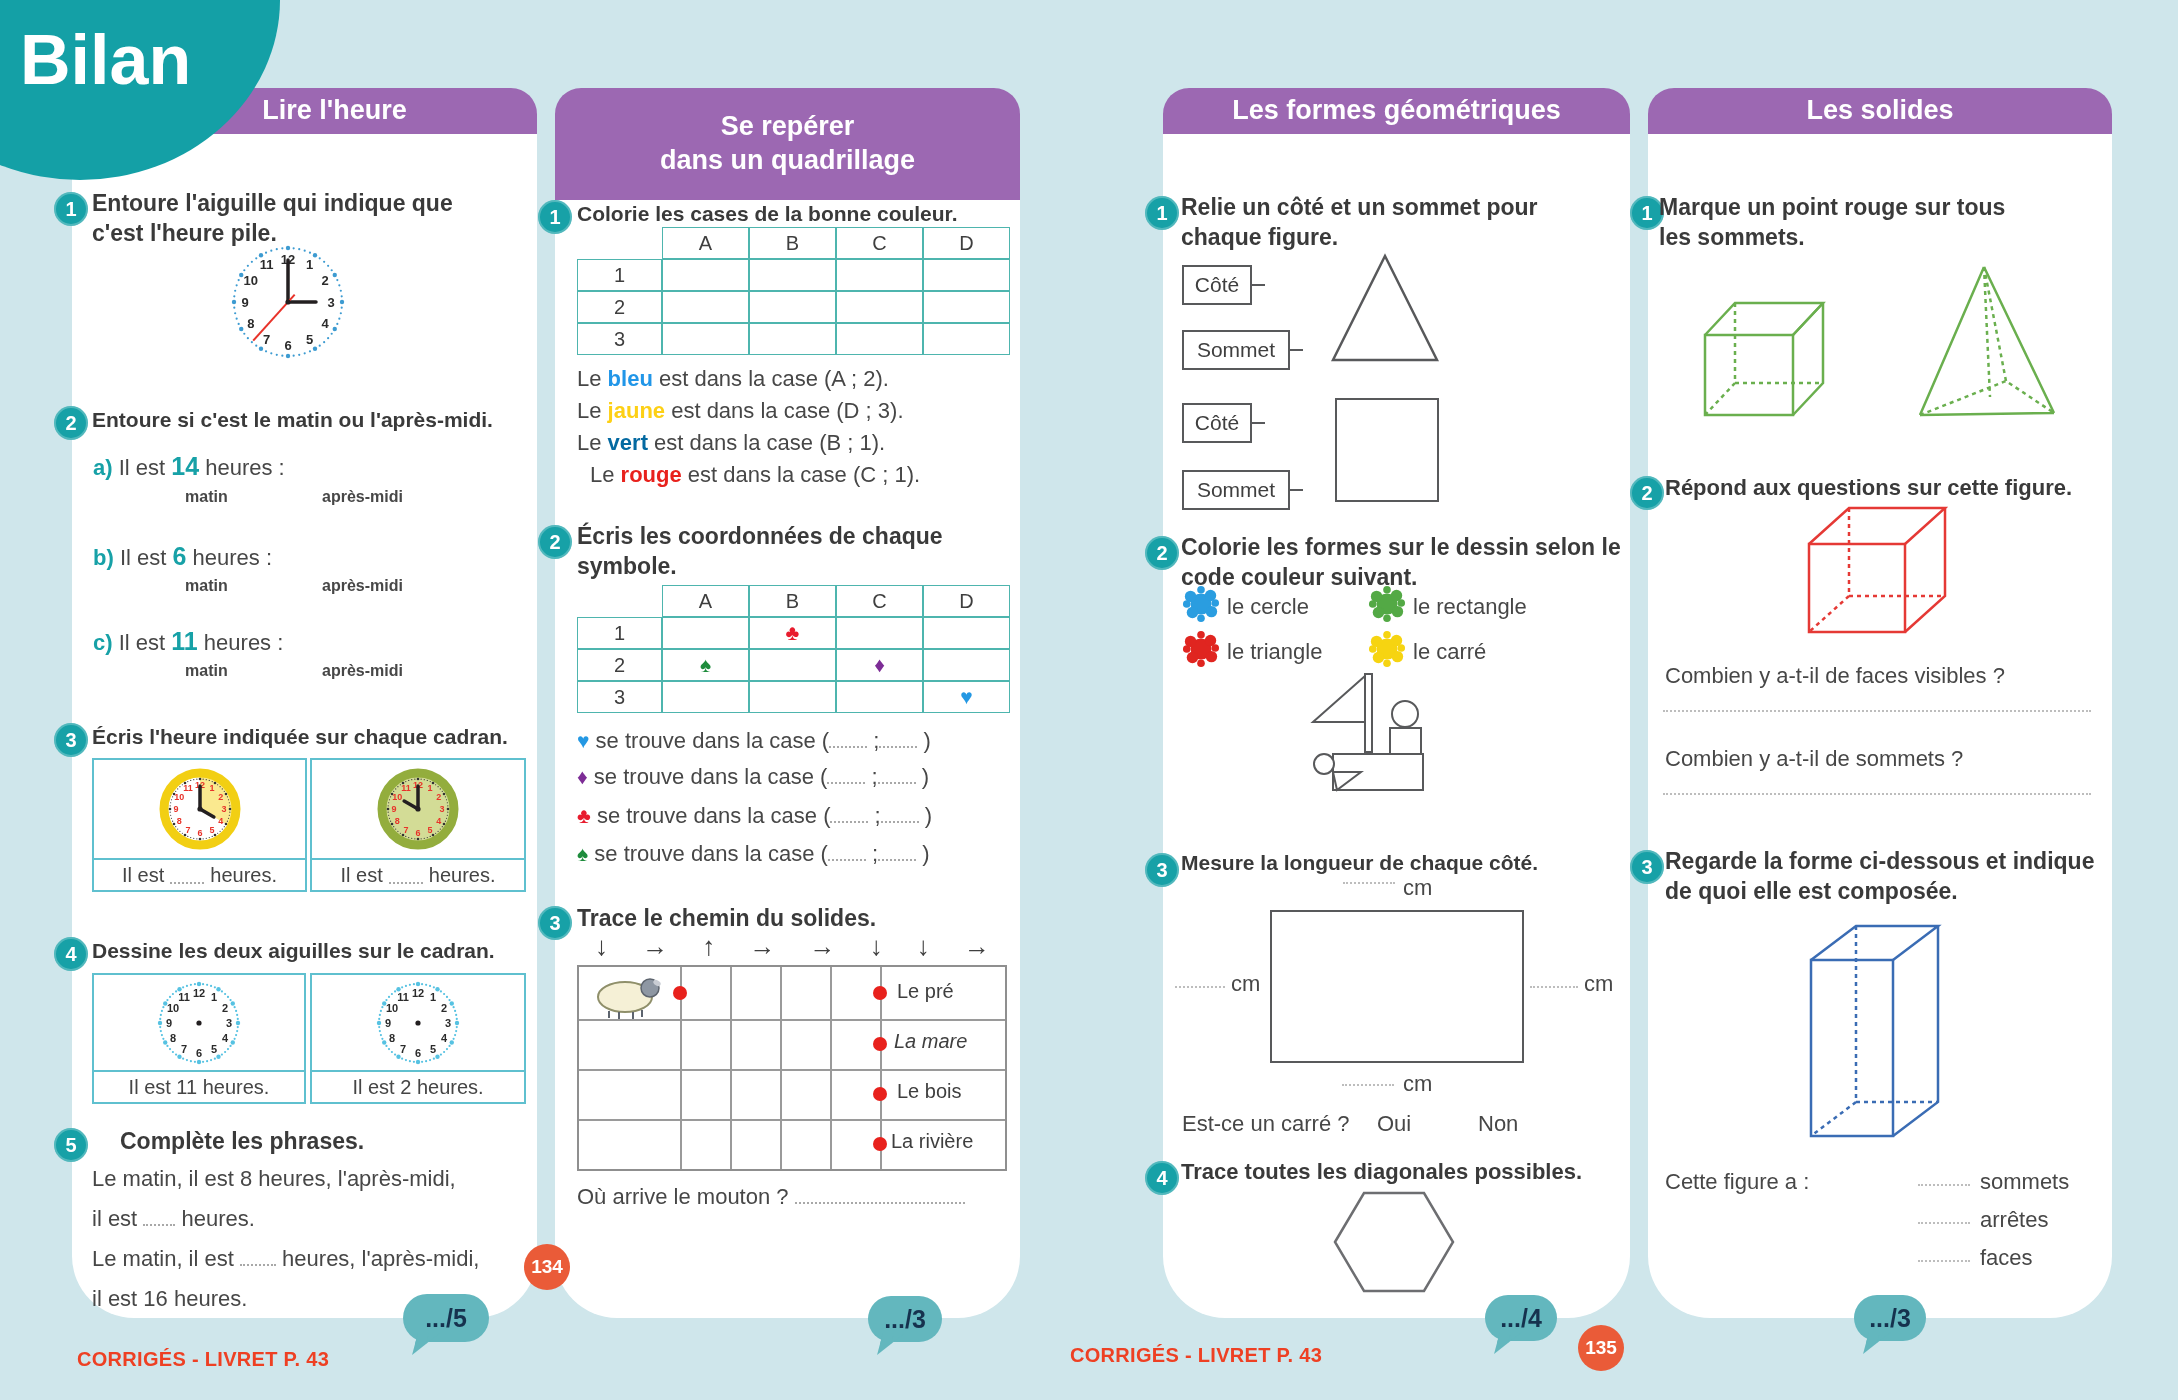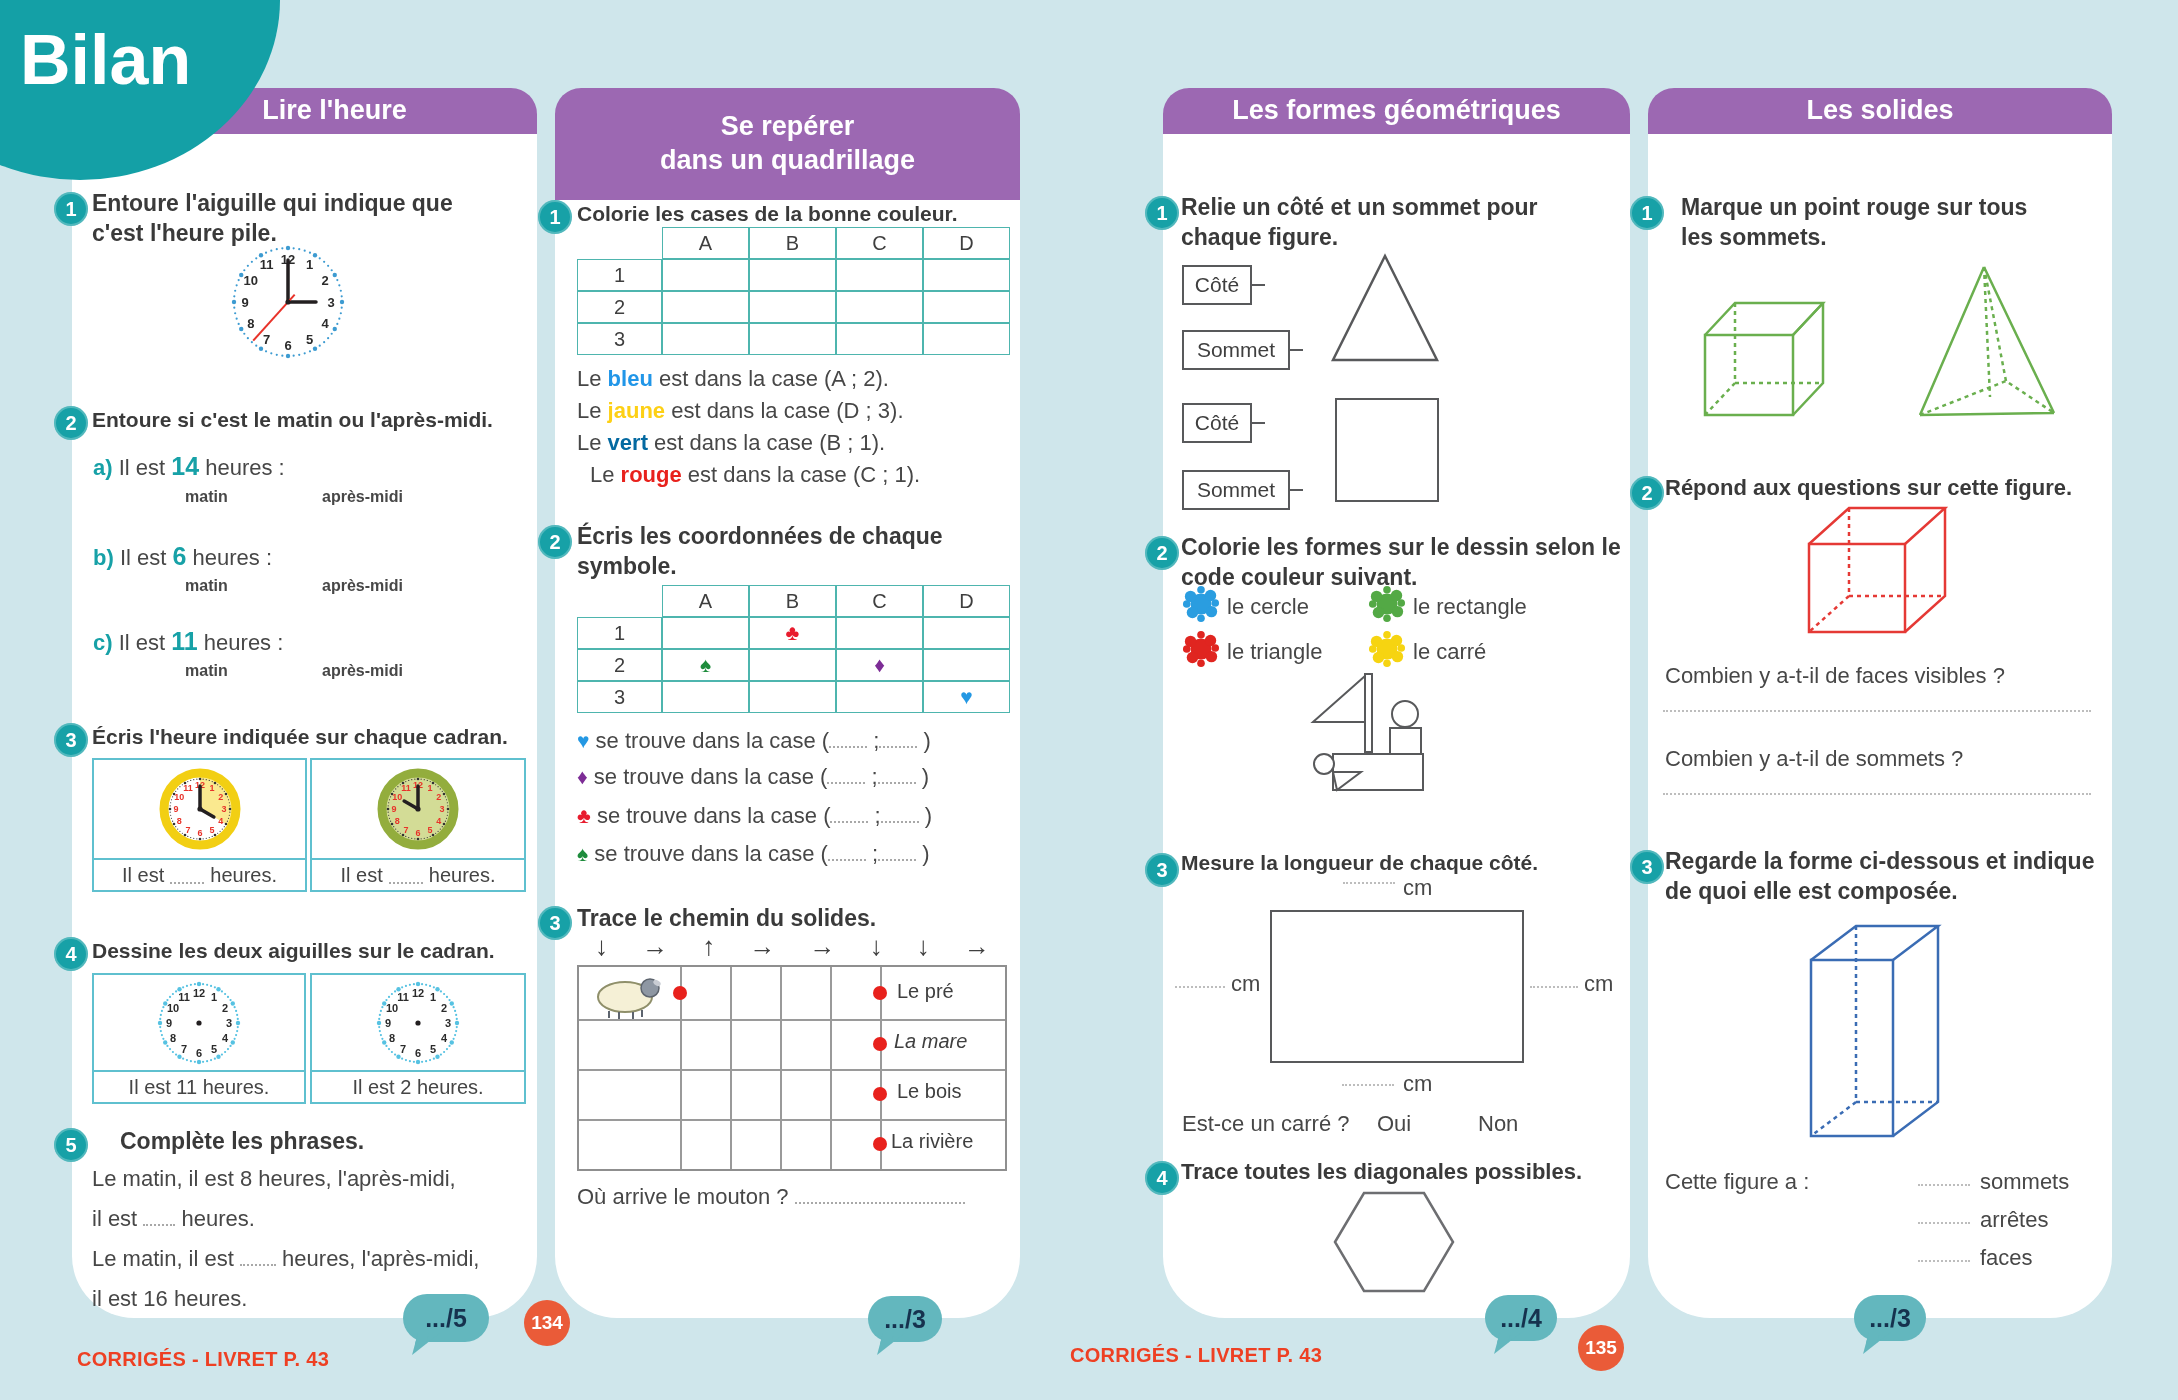--- a/index.html
+++ b/index.html
@@ -810,21 +810,21 @@
 
     <div class="bubble" style="left:322px;top:1207px;width:72px;height:46px;">.../4</div>
   </div>
 
   <div class="card" style="left:1648px;width:464px;">
     <div class="chead h46">
       <span>Les solides</span>
     </div>
 
     <div class="badge" style="left:-18px;top:108px;">1</div>
-    <div class="qt" style="left:33px;top:104px;width:355px;">Marque un point rouge sur tous les sommets.</div>
+    <div class="qt" style="left:11px;top:104px;width:355px;">Marque un point rouge sur tous les sommets.</div>
 
     <svg class="shape" style="left:49px;top:207px;" width="140" height="126" viewBox="0 0 140 126">
       <g fill="none" stroke="#6aaf4e" stroke-width="2.5">
         <rect x="8" y="40" width="88" height="80"></rect>
         <path d="M8 40 L38 8 L126 8 L96 40"></path>
         <path d="M96 40 L126 8 M126 8 L126 88 L96 120"></path>
         <g stroke-dasharray="4 4">
             <path d="M38 8 L38 88 L126 88 M38 88 L8 120"></path>
           </g>
       </g>
@@ -880,16 +880,16 @@
     <span class="bt" style="left:332px;top:1156px;">faces</span>
 
     <div class="bubble" style="left:206px;top:1207px;width:72px;height:46px;">.../3</div>
   </div>
 
   <div class="blob">
     <span>Bilan</span>
   </div>
 
   <div class="foot" style="left:77px;top:1348px;">CORRIGÉS - LIVRET P. 43</div>
-  <div class="pagec" style="left:524px;top:1300px;">134</div>
+  <div class="pagec" style="left:524px;top:1244px;">134</div>
   <div class="foot" style="left:1070px;top:1344px;">CORRIGÉS - LIVRET P. 43</div>
   <div class="pagec" style="left:1578px;top:1325px;">135</div>
 </div>
 
 </body></html>

